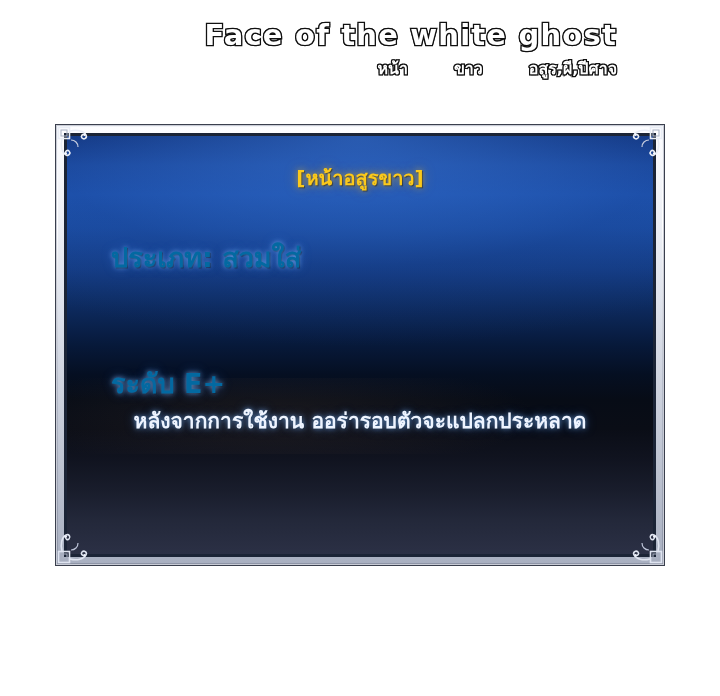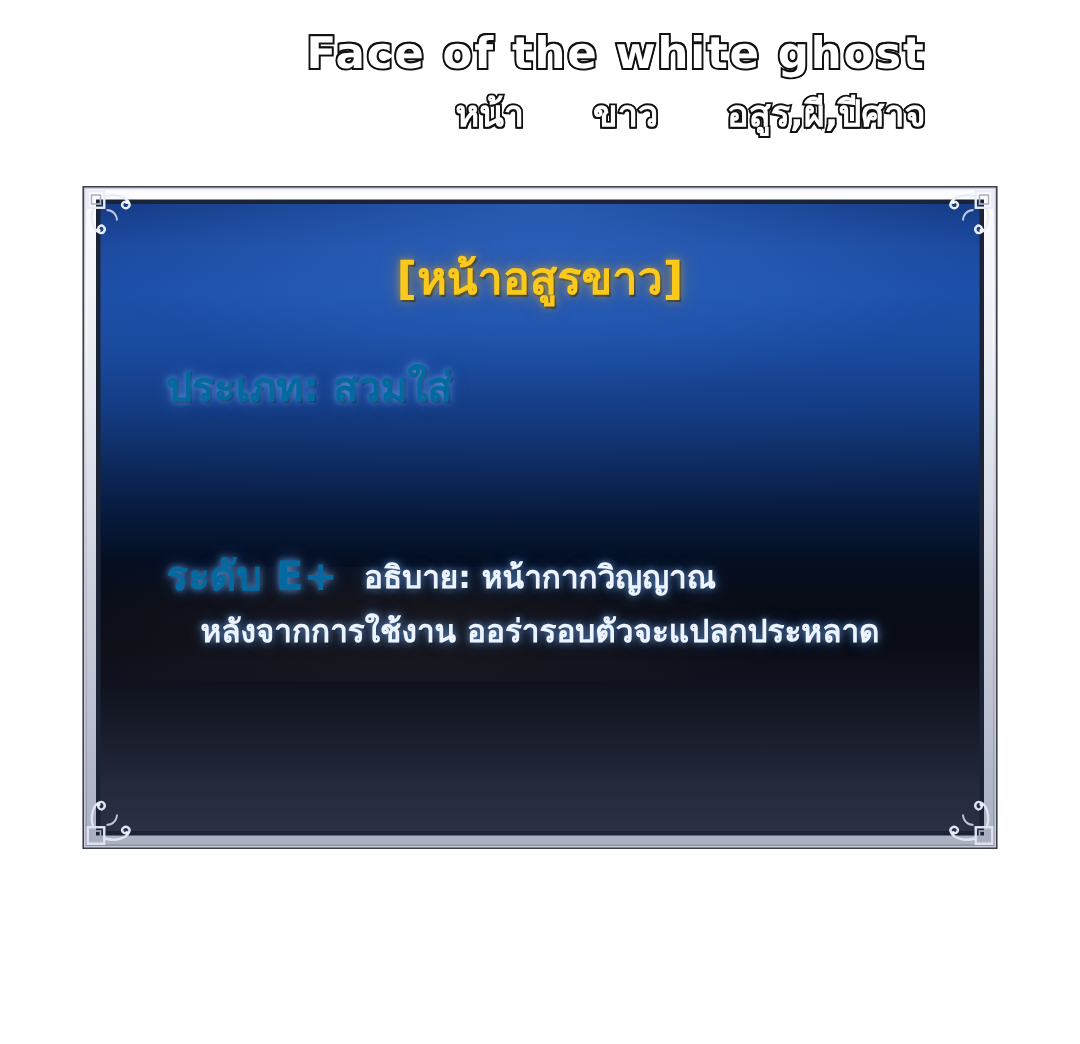--- a/index.html
+++ b/index.html
@@ -44,21 +44,21 @@
   #header-sub {
     position: absolute;
     right: 42px;
     top: 56px;
     display: flex;
     align-items: baseline;
     white-space: nowrap;
   }
   #header-sub .hw {
     font-family: "DejaVu Sans", sans-serif;
-    font-size: 24px;
+    font-size: 16px;
     font-weight: 700;
     color: #ffffff;
     -webkit-text-stroke: 2.4px #111111;
     paint-order: stroke fill;
     text-shadow:
       1px 1px 0 #111, -1px 1px 0 #111,
       1px -1px 0 #111, -1px -1px 0 #111;
   }
   #header-sub .hw + .hw { margin-left: 46px; text-align: right; }
 
@@ -171,21 +171,21 @@
     position: absolute;
     inset: 12px;
     padding: 0;
   }
   #item-title {
     position: absolute;
     left: 0; right: 0;
     top: 26px;
     text-align: center;
     font-family: "DejaVu Sans", sans-serif;
-    font-size: 30px;
+    font-size: 20px;
     font-weight: 700;
     color: #fbc91b;
     text-shadow:
       0 0 6px rgba(255,190,20,0.55),
       0 0 14px rgba(255,170,0,0.35),
       1px 1px 1px rgba(0,0,0,0.55);
     white-space: nowrap;
   }
   .line-left {
     position: absolute;
@@ -247,21 +247,20 @@
 
   <div id="panel-bg"></div>
 
   <div id="content">
     <div id="item-title">[หน้าอสูรขาว]</div>
 
     <div id="line-type" class="line-left">ประเภท: สวมใส่</div>
 
     <div id="line-grade" class="line-left">ระดับ E+</div>
 
-    <div id="desc-0" class="line-center">อธิบาย: หน้ากากวิญญาณ</div>
     <div id="desc-1" class="line-center">หลังจากการใช้งาน ออร่ารอบตัวจะแปลกประหลาด</div>
   </div>
 
   <div class="corner" id="corner-tl">
     <svg viewBox="0 0 44 44" xmlns="http://www.w3.org/2000/svg">
       <g fill="none" stroke="#e9edf6" stroke-width="1.6">
         <rect x="5.5" y="5.5" width="11" height="11"></rect>
         <rect x="8" y="8" width="6" height="6" stroke-width="1.1" stroke="#aeb6c8"></rect>
         <path d="M17 9 C24 7, 31 9, 33 13 C34.5 16, 31 18, 29 16 C27.5 14.5, 29 12, 31.5 12.5"></path>
         <path d="M9 17 C7 24, 9 31, 13 33 C16 34.5, 18 31, 16 29 C14.5 27.5, 12 29, 12.5 31.5"></path>

